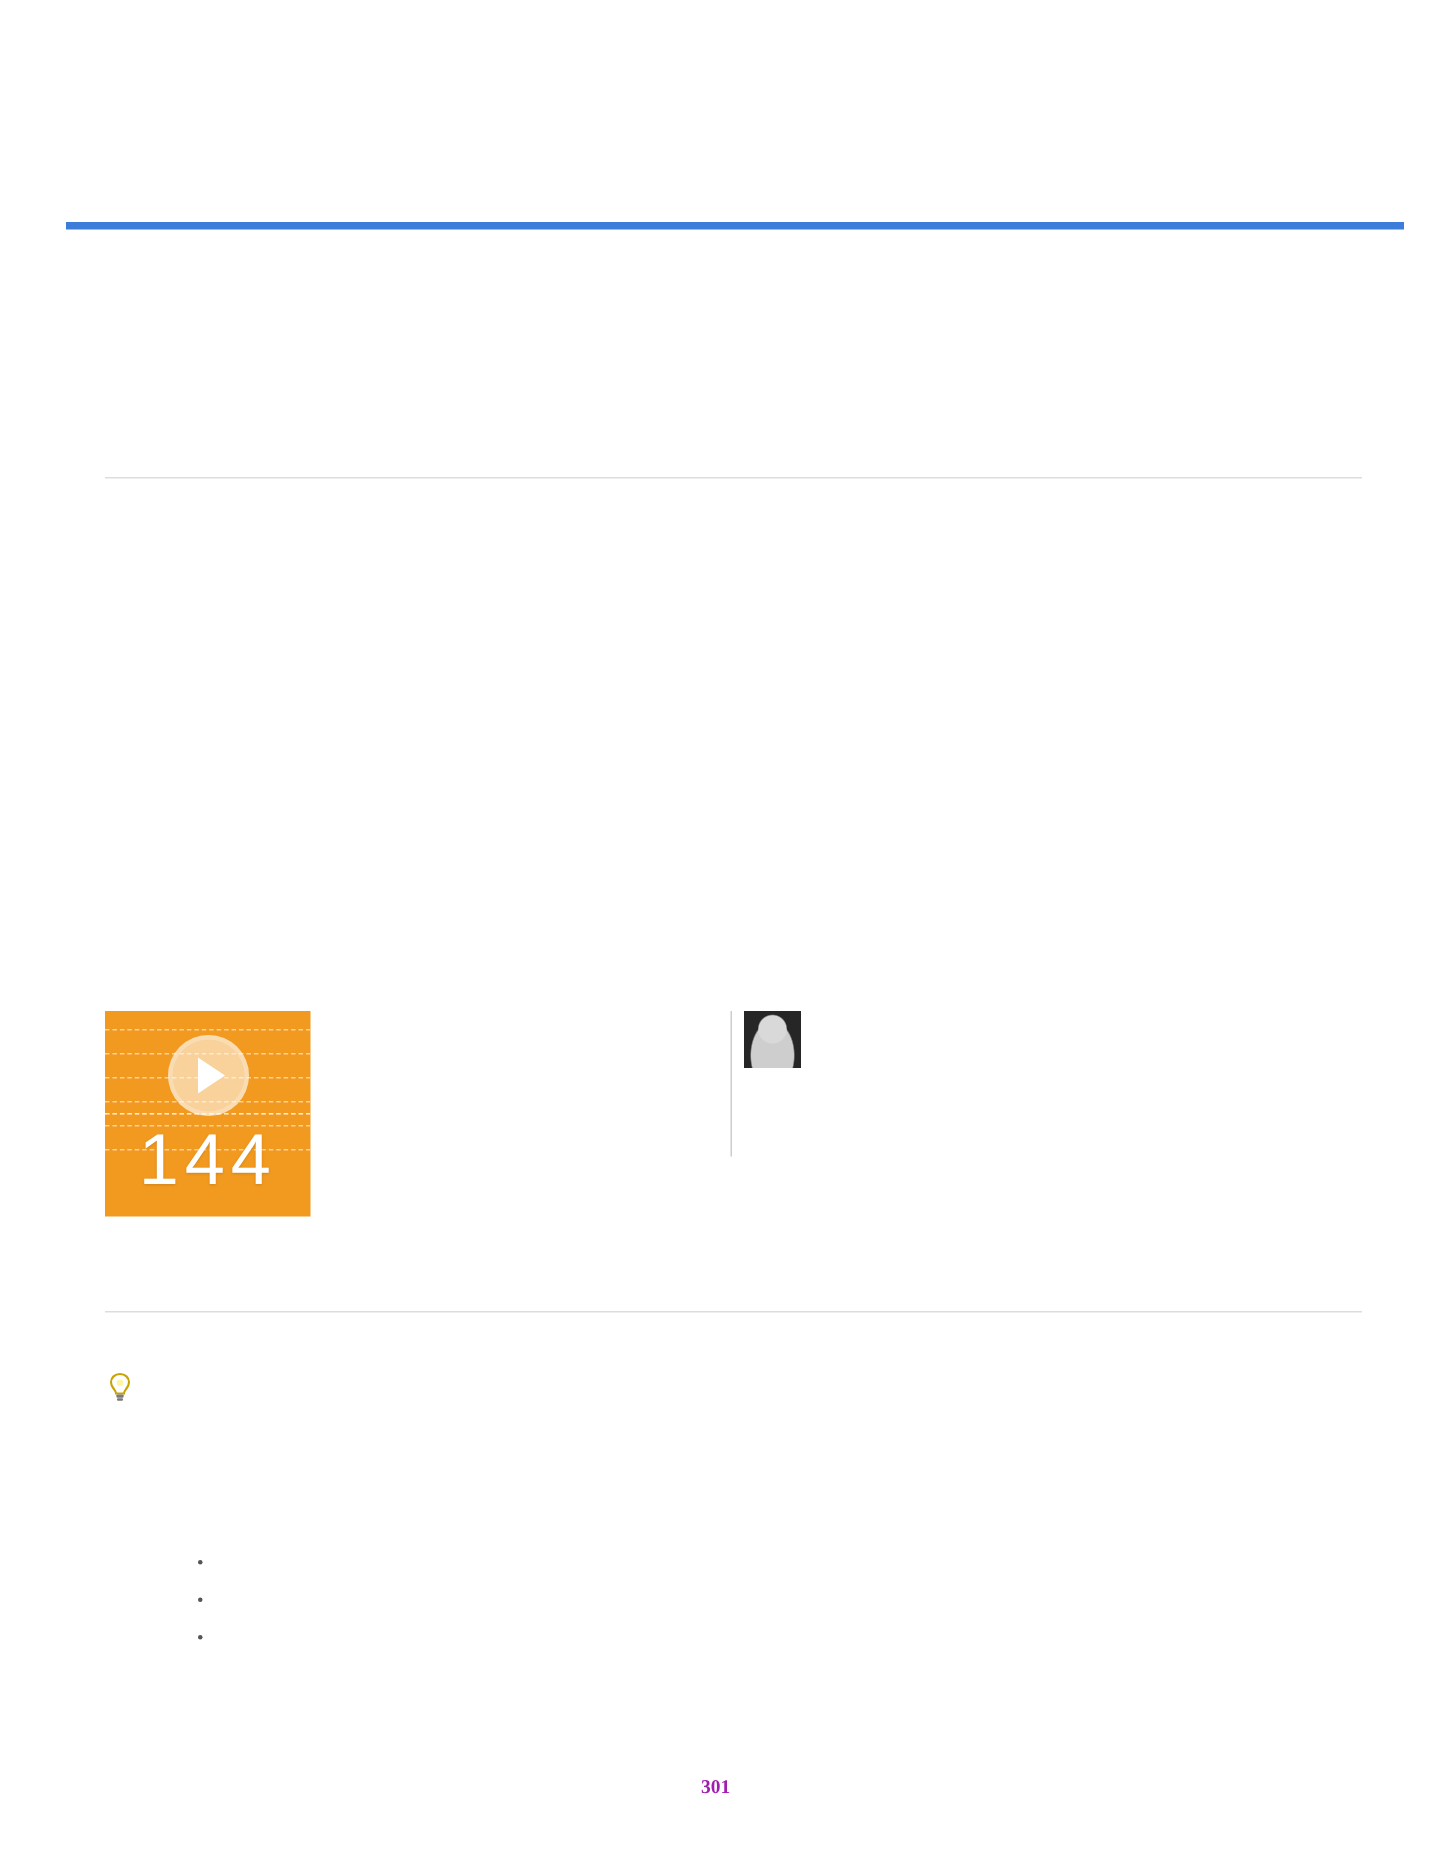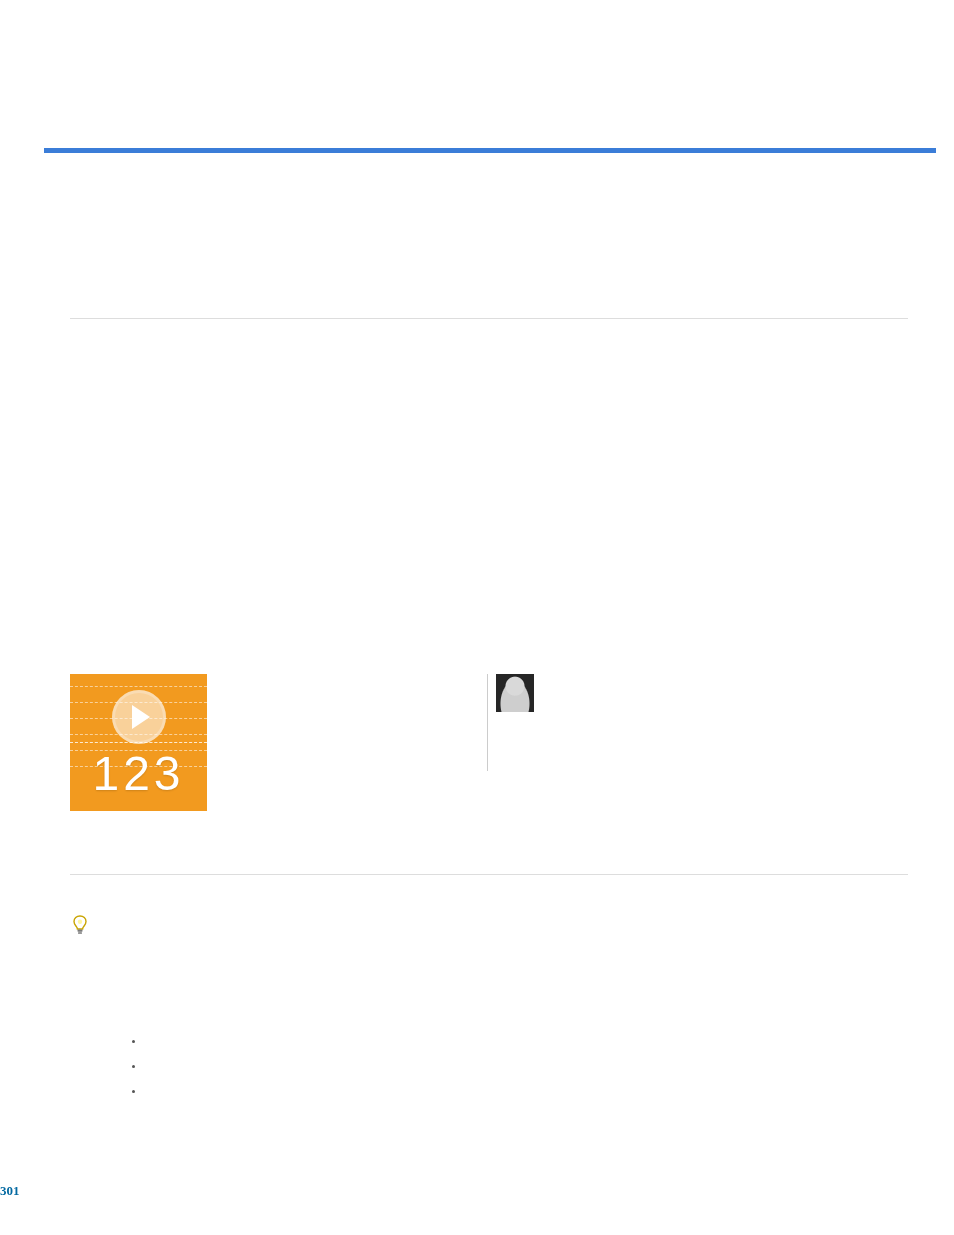--- a/index.html
+++ b/index.html
@@ -131,24 +131,24 @@
     position: absolute;
     left: 0; top: 7px;
     width: 3px; height: 3px;
     background: #555;
     border-radius: 50%;
   }
   .page-number {
     position: absolute;
     left: 0; right: 0;
     bottom: 36px;
-    text-align: left;
+    text-align: center;
     font-weight: 700;
     font-size: 13px;
-    color: #0369a1;
+    color: #a21caf;
     font-family: Georgia, serif;
   }
 </style>
 </head>
 <body>
 
 <div class="page">
 
   <div class="blue-rule"></div>
 
@@ -160,21 +160,21 @@
         <span></span>
           <span></span>
           <span></span>
           <span></span>
           <span></span>
           <span></span>
       </div>
       <div class="play-circle">
         <div class="play-tri"></div>
       </div>
-      <div class="video-num">123</div>
+      <div class="video-num">144</div>
     </div>
 
     <div class="quote-block">
       <div class="avatar"></div>
     </div>
   </div>
 
   <hr class="hr-thin hr-mid">
 
   <div class="tip-section">

